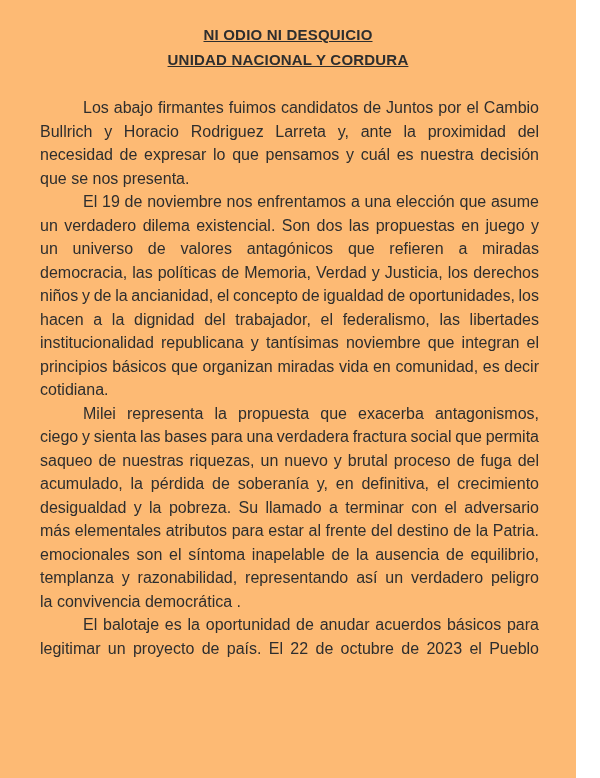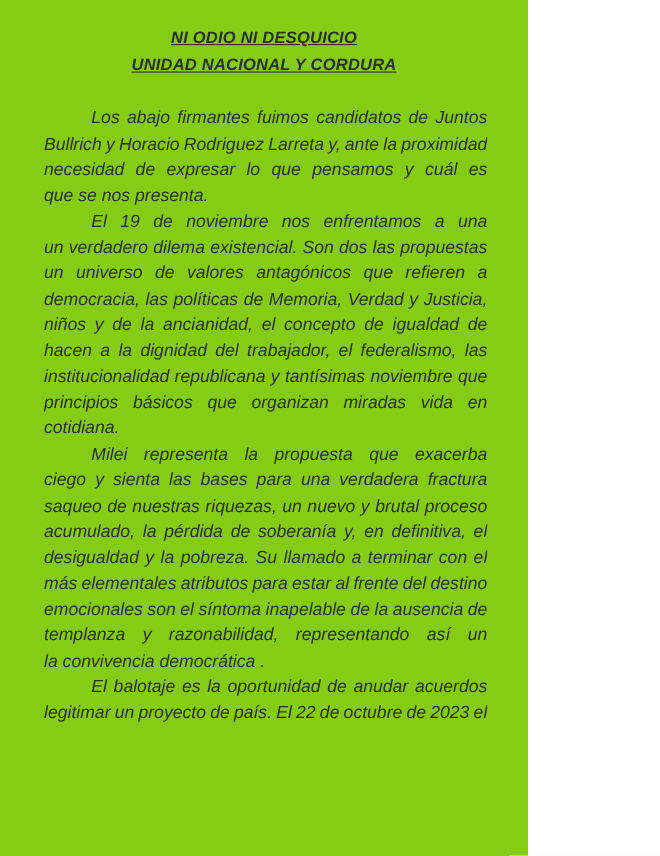--- a/index.html
+++ b/index.html
@@ -2,27 +2,26 @@
 <html><head>
 <meta charset="utf-8">
 <style>
   html, body {
     margin: 0;
     padding: 0;
     background: #ffffff;
   }
   .page {
     position: relative;
-    width: 480px;
+    width: 576px;
     height: 778px;
-    background: #84cc16;
+    background: #fdba74;
     overflow: hidden;
     font-family: "Liberation Sans", "DejaVu Sans", sans-serif;
     color: #2e2e2e;
-    font-style: italic;
   }
   .titles {
     padding-top: 22px;
     text-align: center;
   }
   .title-line {
     font-size: 15px;
     font-weight: bold;
     text-decoration: underline;
     line-height: 25px;

